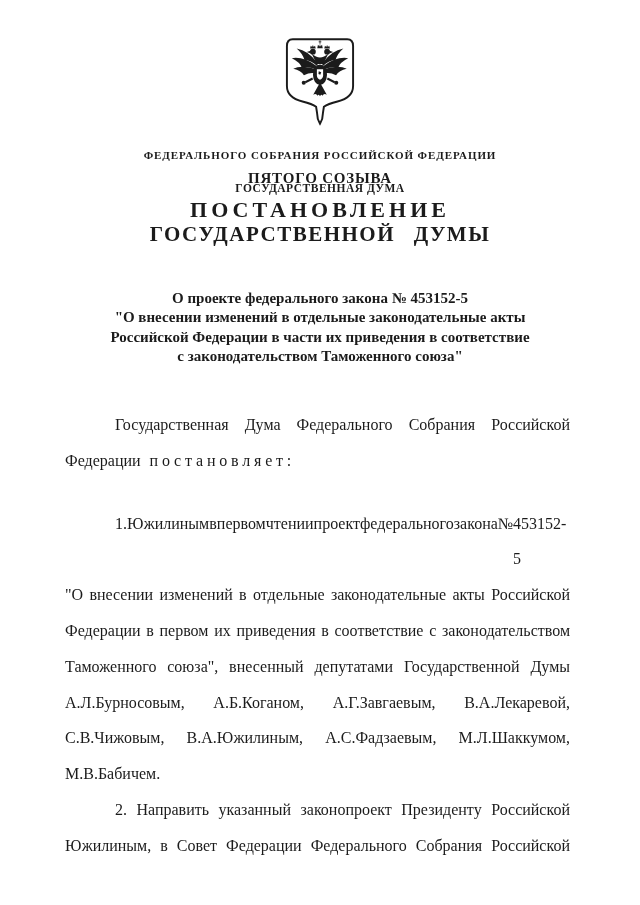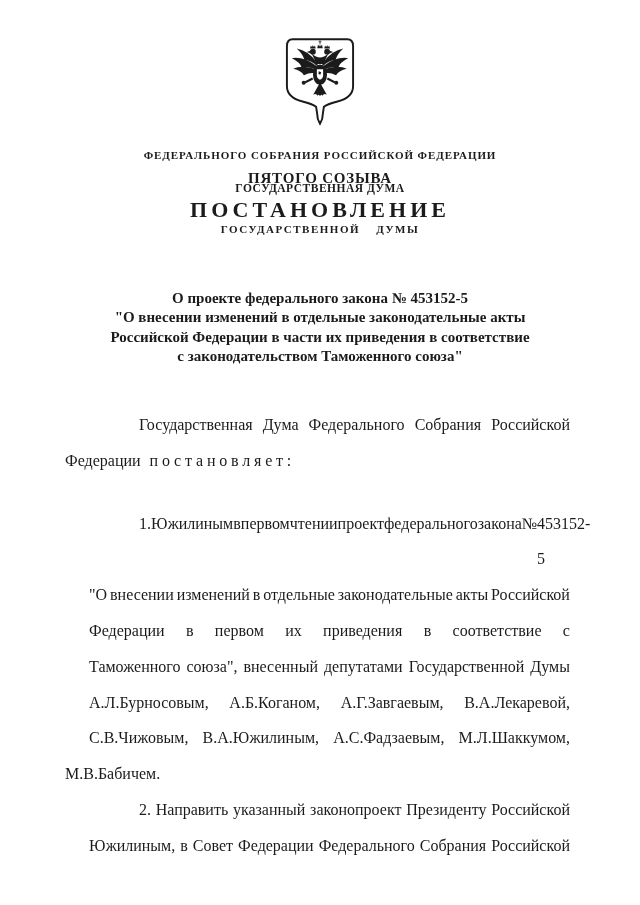--- a/index.html
+++ b/index.html
@@ -14,29 +14,29 @@
   
   .emblem { left:284px; top:37px; width:72px; height:90px; }
 
   
   .org1 { top:141px; font-size:11.5px; letter-spacing:0.5px; line-height:1; font-weight:600;margin-top:42px; }
   .org2 { top:150px; font-size:11px;  letter-spacing:0.9px; line-height:1; font-weight:600; }
   .org3 { top:171px; font-size:15px;  letter-spacing:0.8px; line-height:1; font-weight:600; }
 
   
   .doc1 { top:199px; font-size:22px; font-weight:700; letter-spacing:4px;  line-height:1; }
-  .doc2 { top:224px; font-size:11px; font-weight:600; letter-spacing:1.5px; word-spacing:12px; line-height:1; }
+  .doc2 { top:224px; font-size:21px; font-weight:600; letter-spacing:1.5px; word-spacing:12px; line-height:1; }
 
   
   .subject { top:289px; font-size:15px; font-weight:700; line-height:19.4px; }
 
   
   .body { top:407px; left:65px; width:505px; font-size:16px; }
   .bline { line-height:35.8px; }
-  .just  { display:flex; justify-content:space-between;margin-left:24px; }
+  .just  { display:flex; justify-content:space-between; }
   .plain { text-align:left; }
   .ind   { padding-left:50px; }
   .para1 { margin-top:27px; }
   .decree { font-weight:400; letter-spacing:3.8px; margin-left:9px; }
 </style>
 </head>
 <body>
 
 <div class="page">
 
@@ -121,20 +121,21 @@
         </div>
         <div class="bline just">
           <span>Федерации</span>
           <span>в</span>
           <span>первом</span>
           <span>их</span>
           <span>приведения</span>
           <span>в</span>
           <span>соответствие</span>
           <span>с</span>
+          <span>законодательством</span>
         </div>
         <div class="bline just">
           <span>Таможенного</span>
           <span>союза",</span>
           <span>внесенный</span>
           <span>депутатами</span>
           <span>Государственной</span>
           <span>Думы</span>
         </div>
         <div class="bline just">

